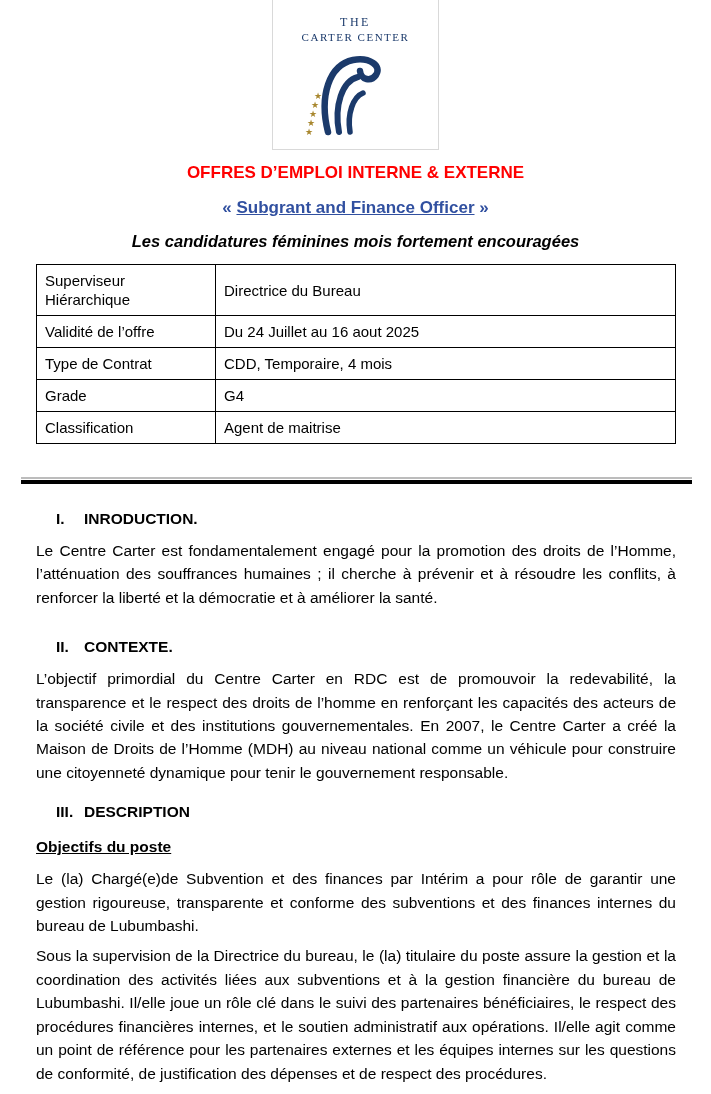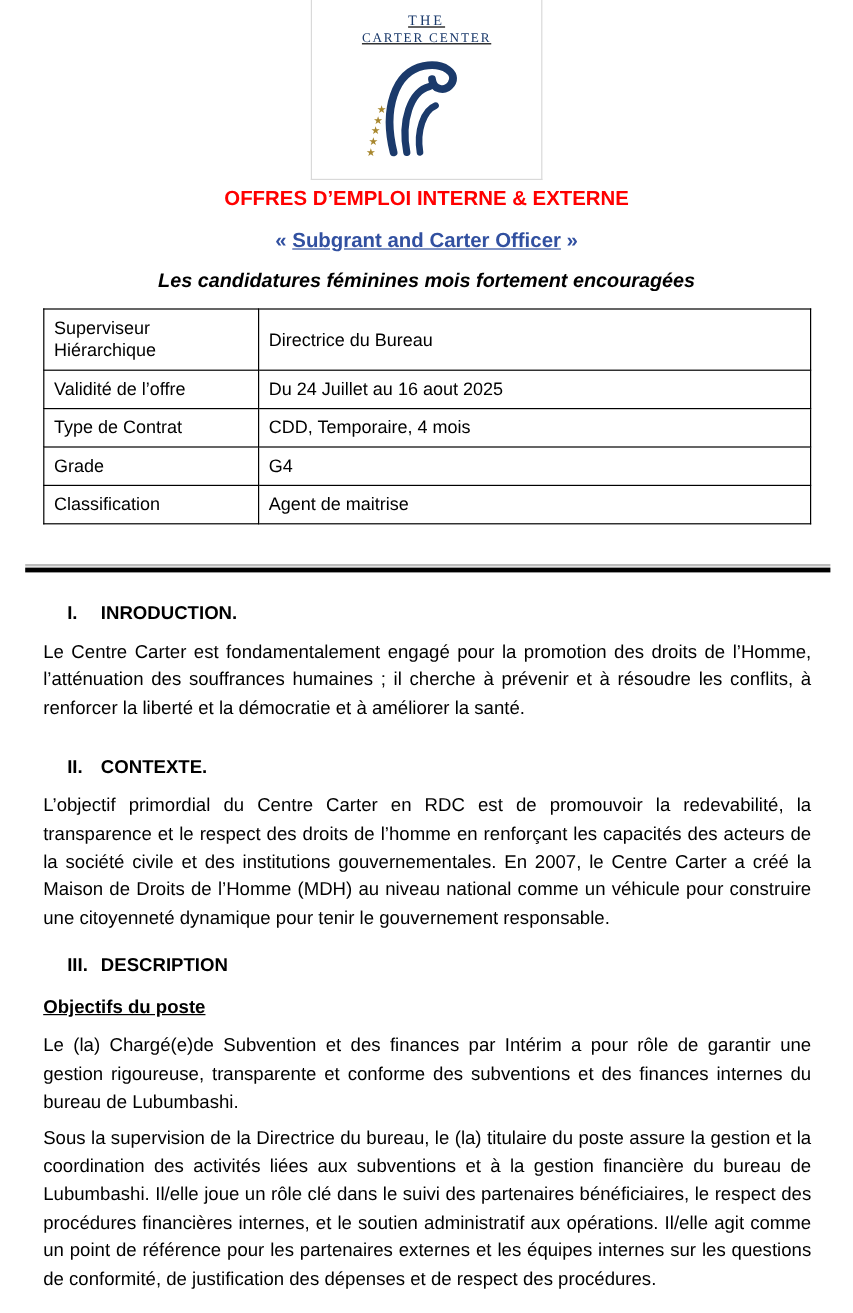--- a/index.html
+++ b/index.html
@@ -6,42 +6,41 @@
   .page{
     position:relative;
     width:711px;height:1094px;
     background:#ffffff;
     overflow:hidden;
     font-family:"Liberation Sans",sans-serif;
     color:#000000;
   }
   
   .logo-box{
-    width:193px;height:150px;
+    width:167px;height:150px;
     margin:0 auto;
     box-sizing:border-box;
     border-left:1px solid #d9d9d9;
     border-right:1px solid #d9d9d9;
     border-bottom:1px solid #d9d9d9;
     text-align:center;
-    padding-top:10px;
-    text-decoration:underline;
+    padding-top:15px;
   }
   .logo-the{
     font-family:"Liberation Serif",serif;
     color:#1b3a6b;font-size:12px;letter-spacing:2.5px;line-height:14px;
   }
   .logo-name{
     font-family:"Liberation Serif",serif;
     color:#1b3a6b;font-size:11px;letter-spacing:1.5px;line-height:17px;
   }
   .eagle{margin-top:4px;transform:translateX(-11px);}
   
   .title-red{
-    margin:5px 0 0;text-align:center;
+    margin:12px 0 0;text-align:center;
     font-size:17px;font-weight:bold;color:#ff0000;line-height:21px;
   }
   .title-blue{
     margin:14px 0 0;text-align:center;
     font-size:17px;font-weight:bold;color:#3150a0;line-height:21px;
   }
   .job-link{text-decoration:underline;cursor:pointer;}
   .tagline{
     margin:13px 0 0;text-align:center;
     font-size:16.5px;font-weight:bold;font-style:italic;color:#000;line-height:21px;
@@ -104,21 +103,21 @@
         <text x="6" y="58">★</text>
         <text x="4" y="67">★</text>
         <text x="2" y="76">★</text>
         <text x="0" y="85">★</text>
       </g>
     </svg>
   </div>
 
   <div class="title-red">OFFRES D’EMPLOI INTERNE &amp; EXTERNE</div>
 
-  <div class="title-blue"><span>« </span><span class="job-link">Subgrant and Carter Officer</span><span> »</span></div>
+  <div class="title-blue"><span>« </span><span class="job-link">Subgrant and Finance Officer</span><span> »</span></div>
 
   <div class="tagline">Les candidatures féminines mois fortement encouragées</div>
 
   <div class="content">
 
     <table class="details">
       <tbody>
         <tr>
           <td class="lbl">Superviseur Hiérarchique</td>
           <td>Directrice du Bureau</td>

